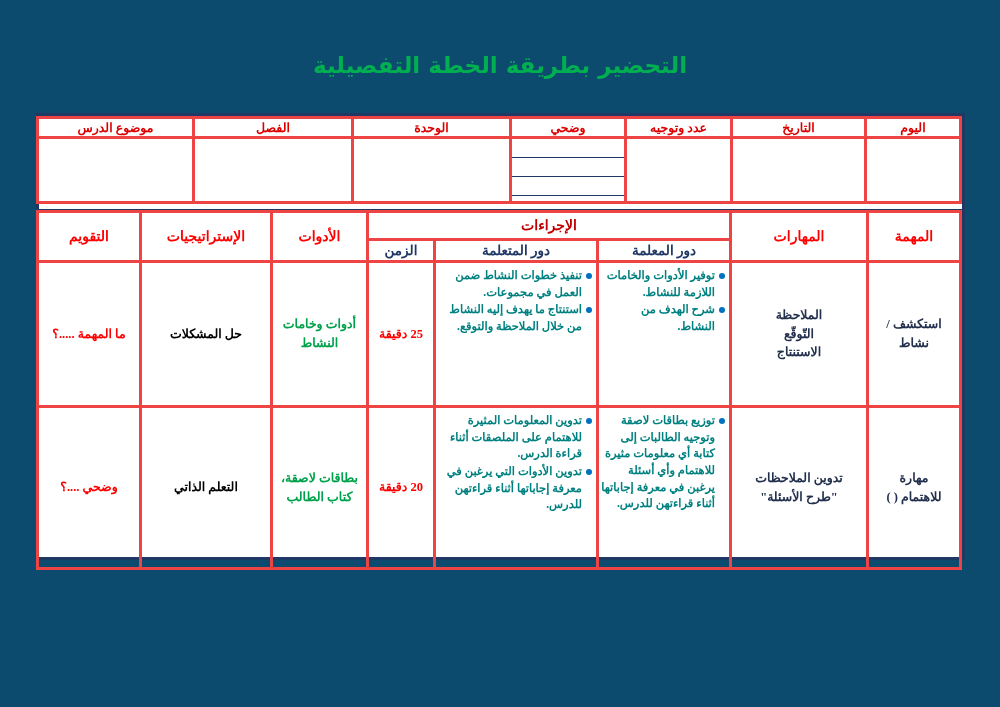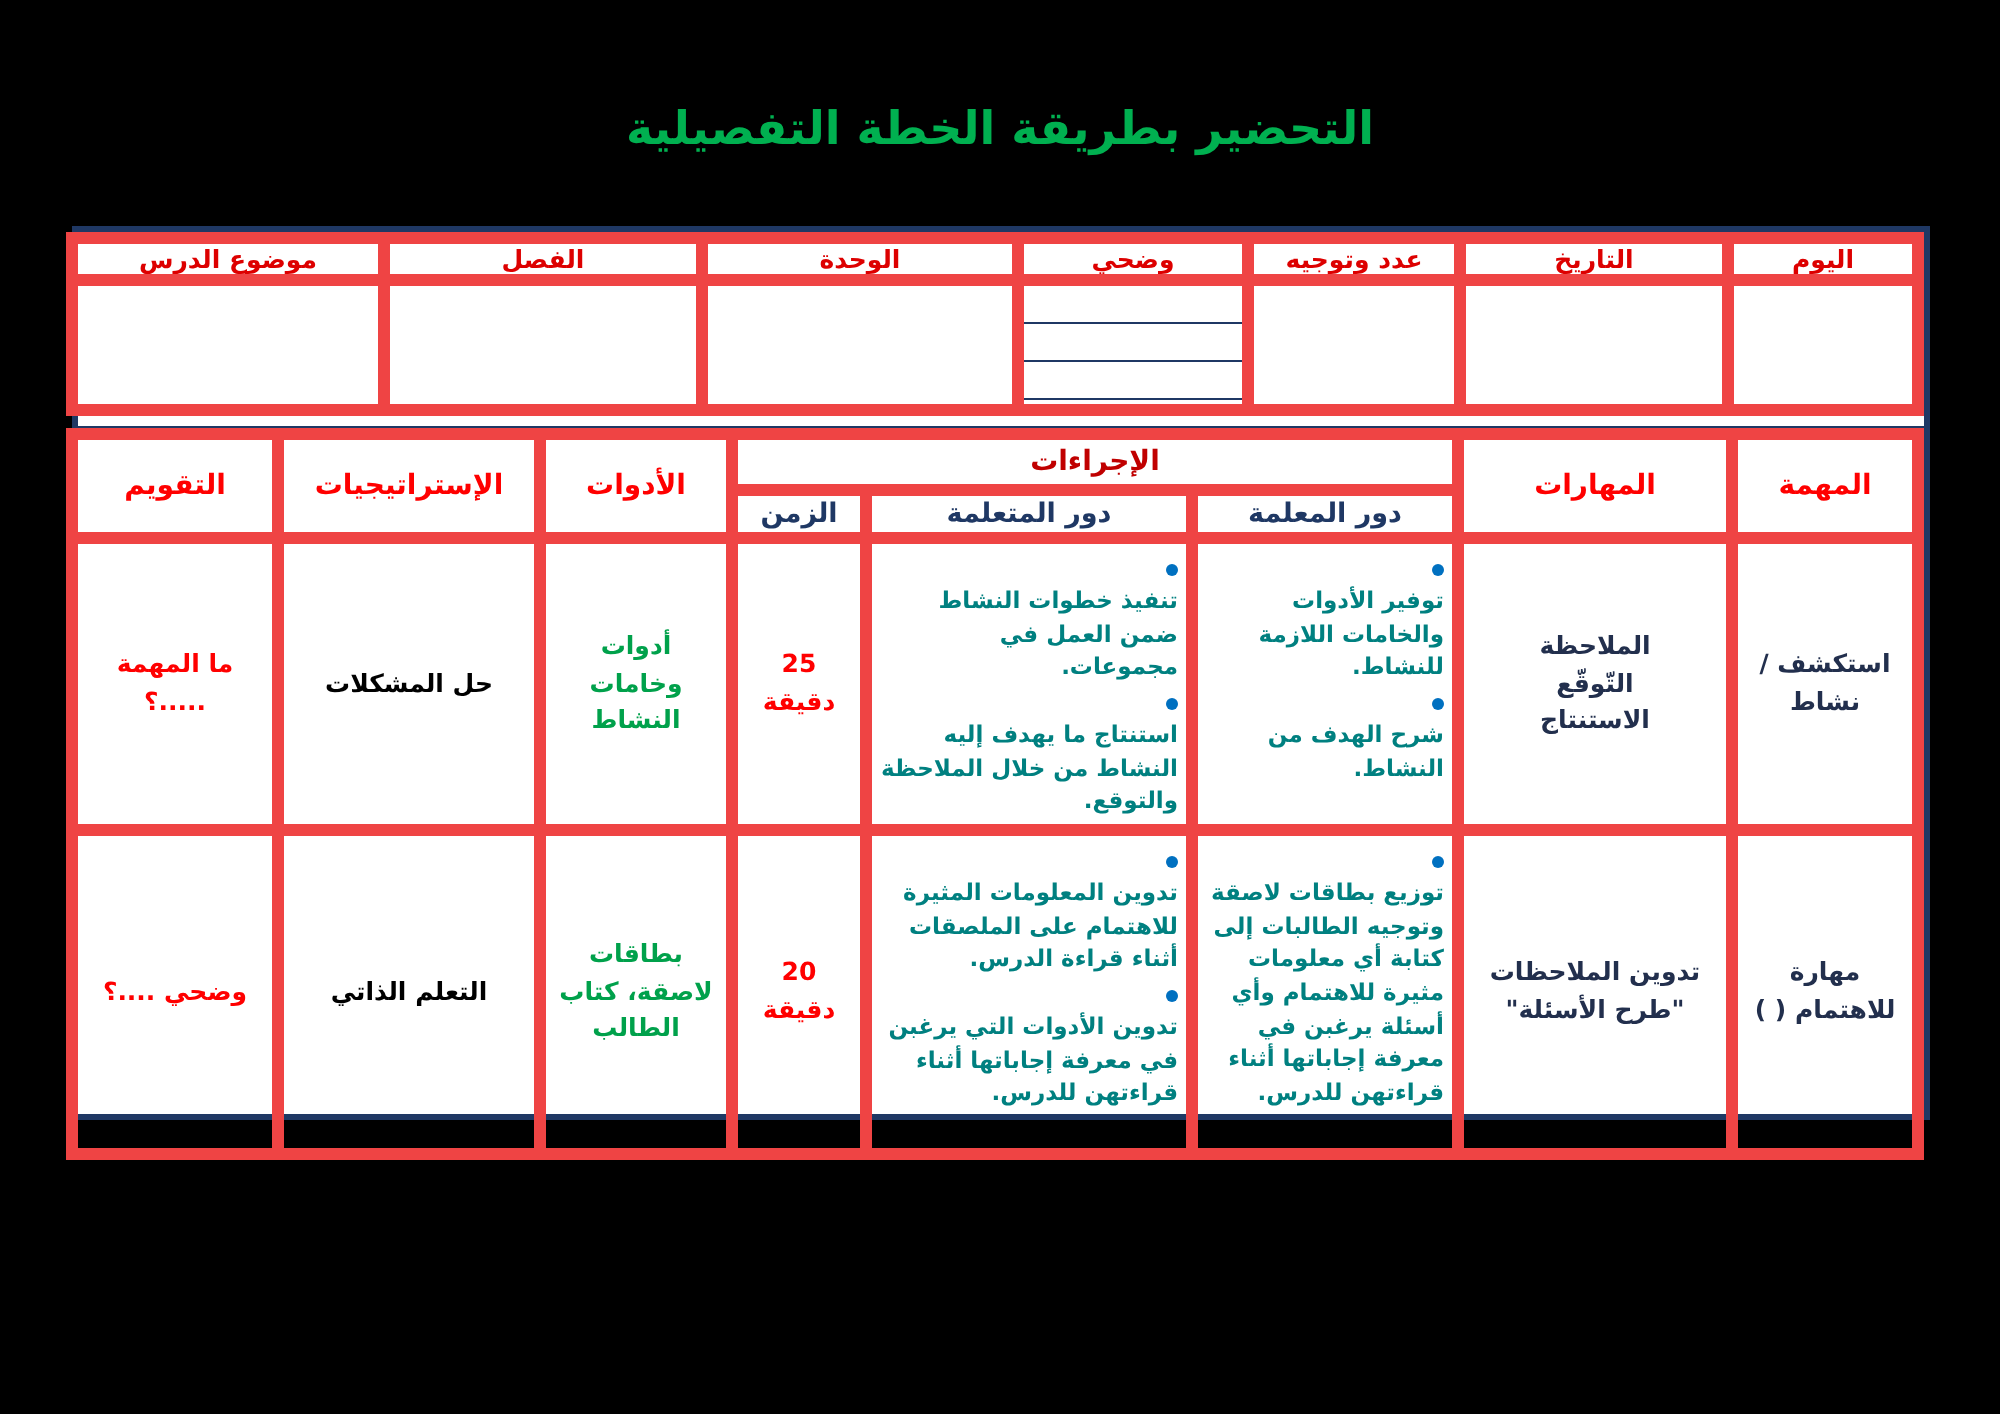--- a/index.html
+++ b/index.html
@@ -1,32 +1,32 @@
 <!DOCTYPE html>
 <html lang="ar" dir="rtl"><head>
 <meta charset="utf-8">
 <style>
   * { margin:0; padding:0; box-sizing:border-box; }
   html,body { background:#fff; }
   body { font-family:"DejaVu Sans", sans-serif; width:1000px; height:707px; position:relative; overflow:hidden; }
 
-  .page { position:absolute; inset:0; background:#000000; }
+  .page { position:absolute; inset:0; background:#0c4a6e; }
 
   .title {
     position:absolute; top:52px; left:0; width:100%;
     text-align:center; font-size:23px; font-weight:bold; color:#00B050;
   }
 
   .outer {
     position:absolute; top:113px; left:36px; width:929px; height:447px;
     border:3px solid #1F3864; background:#fff;
   }
 
   table { border-collapse:collapse; table-layout:fixed; width:923px; }
-  td { border:6px solid #ef4444; overflow:hidden; }
+  td { border:3px solid #ef4444; overflow:hidden;font-family:Liberation Serif, serif; }
 
   
   .info-table .head td {
     height:20px; color:#DD0000; font-weight:bold; font-size:12.5px;
     text-align:center; vertical-align:middle; padding:0 2px;
   }
   .info-table .body td { height:65px; vertical-align:top; padding:0; }
   .info-table { border-bottom:1px solid #1F3864; }
   .grade-lines { width:100%; height:58px; }
   .grade-lines .gl { height:19px; border-bottom:1px solid #1F3864; }
@@ -45,21 +45,21 @@
 
   .cell-center { text-align:center; font-weight:bold; font-size:12.5px; line-height:1.5; padding:2px 3px; }
   .task  { color:#222F4D; }
   .skill { color:#222F4D; }
   .time  { color:#FF0000; }
   .tools { color:#00A14B;margin-left:21px; }
   .strat { color:#000000; }
   .eval  { color:#FF0000; }
 
   .role { vertical-align:top !important; padding:4px 4px 2px 2px; }
-  .bullet { display:flex; gap:4px; margin-bottom:1px;flex-direction:column; }
+  .bullet { display:flex; gap:4px; margin-bottom:1px; }
   .bullet .dot {
     flex:0 0 6px; width:6px; height:6px; border-radius:50%;
     background:#0070C0; margin-top:6px;
   }
   .bullet .btxt {
     color:#008080; font-weight:bold; font-size:11.5px; line-height:1.45;
     text-align:right;
   }
 </style>
 </head>

